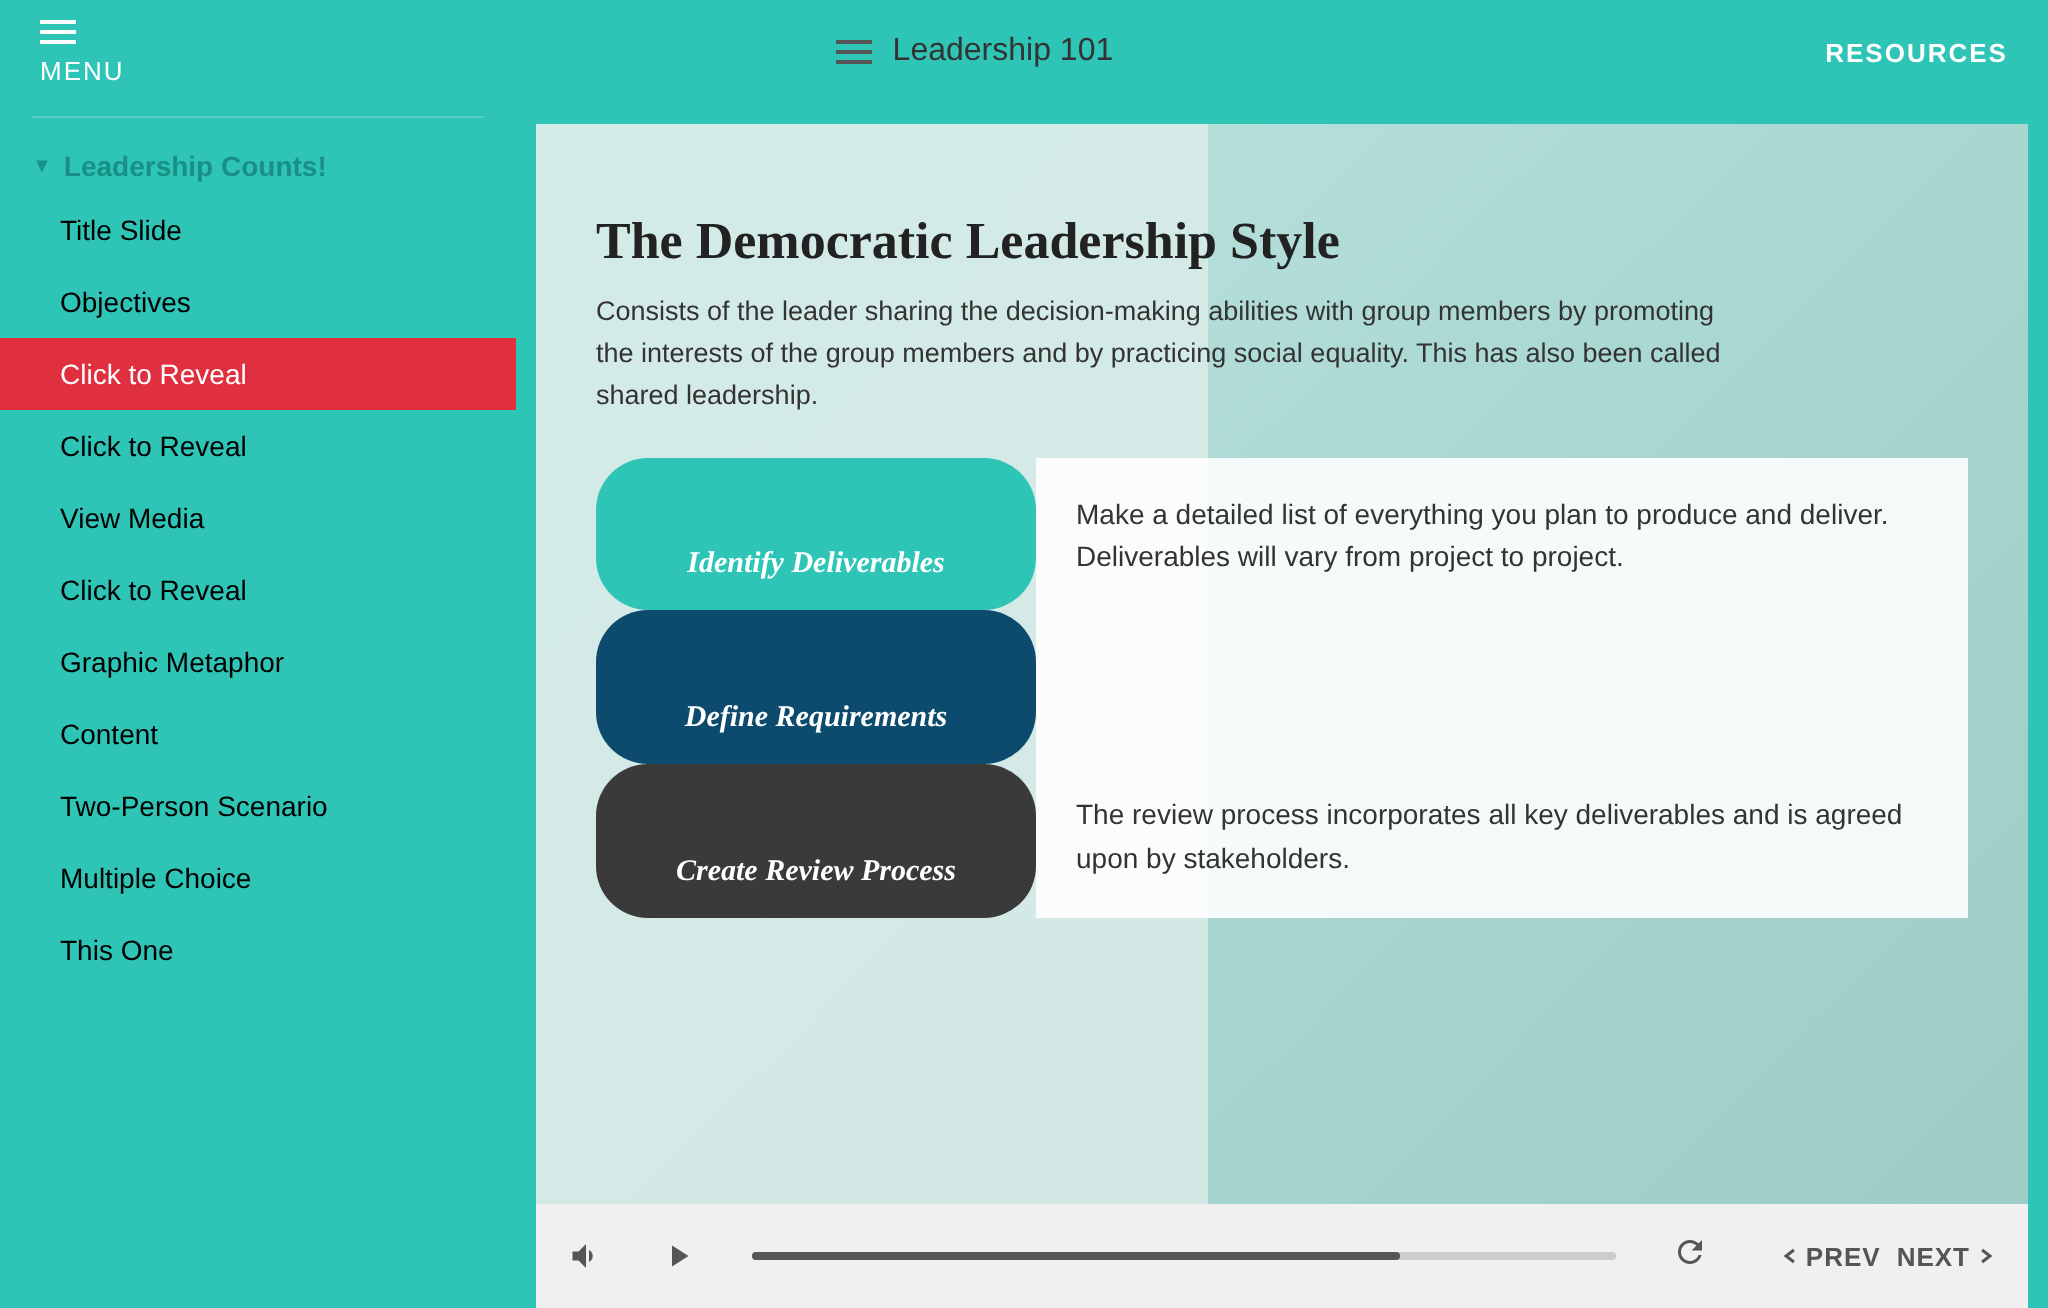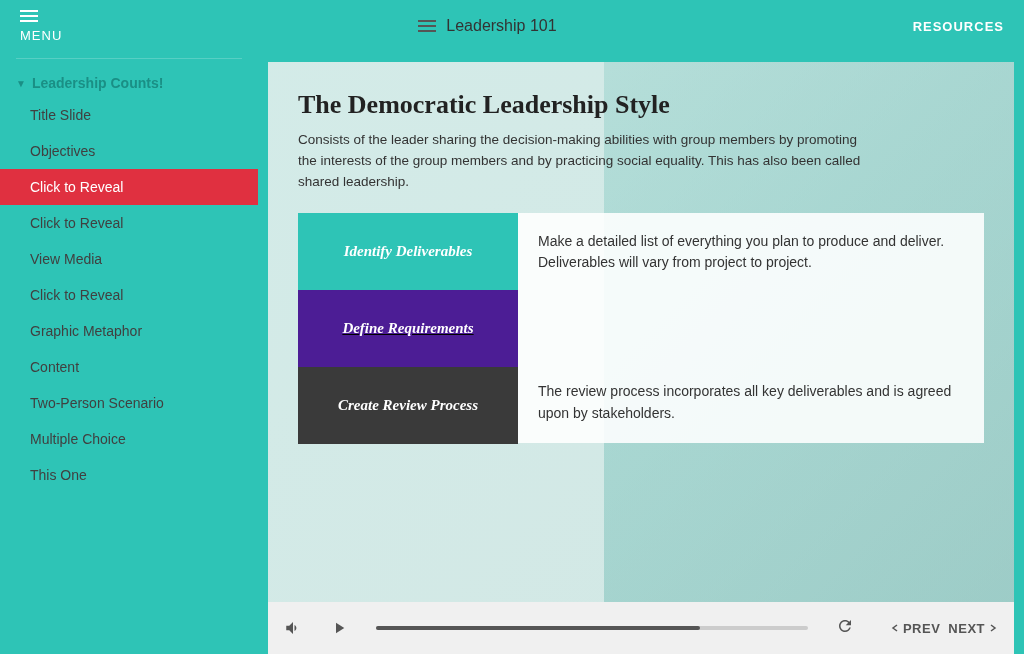--- a/index.html
+++ b/index.html
@@ -100,21 +100,21 @@
       align-items: center;
       gap: 6px;
     }
     .sidebar-section-title .arrow {
       font-size: 10px;
       color: #1a8f85;
     }
     .sidebar-item {
       padding: 10px 16px 10px 30px;
       font-size: 14px;
-      color: #404040;
+      color: #000000;
       cursor: pointer;
     }
     .sidebar-item.active {
       background: #e03040;
       color: white;
       font-weight: 500;
     }
     .sidebar-divider {
       height: 1px;
       background: rgba(255,255,255,0.2);
@@ -146,20 +146,21 @@
     .slide-bg-image {
       position: absolute;
       top: 0; right: 0; width: 55%; height: 100%;
       background: linear-gradient(135deg, #7ec8c0 0%, #5ab5ac 40%, #3a9990 100%);
       opacity: 0.35;
     }
     .slide-content {
       position: relative;
       z-index: 2;
       padding: 28px 30px 20px 30px;
+      margin-top: 16px;
     }
     .slide-heading {
       font-size: 26px;
       font-weight: 800;
       color: #222;
       margin-bottom: 10px;
       font-family: Georgia, serif;
     }
     .slide-description {
       font-size: 13.5px;
@@ -183,32 +184,33 @@
       width: 220px;
       flex-shrink: 0;
       gap: 0;
     }
     .card-btn {
       display: flex;
       align-items: flex-end;
       justify-content: center;
       flex: 1;
       cursor: pointer;
-      padding: 30px 16px;
+      padding: 14px 16px;
+      border-radius: 26px;
     }
     .card-btn .card-label {
       font-size: 15px;
       font-weight: 700;
       color: white;
       text-align: center;
       font-style: italic;
       font-family: Georgia, serif;
     }
     .card-btn.teal { background: #2ec4b6; }
-    .card-btn.red { background: #4c1d95; text-decoration: underline; }
+    .card-btn.red { background: #0c4a6e; }
     .card-btn.dark { background: #3a3a3a; }
 
     .cards-right {
       flex: 1;
       background: rgba(255,255,255,0.88);
       padding: 18px 20px;
       display: flex;
       flex-direction: column;
       justify-content: space-between;
     }

